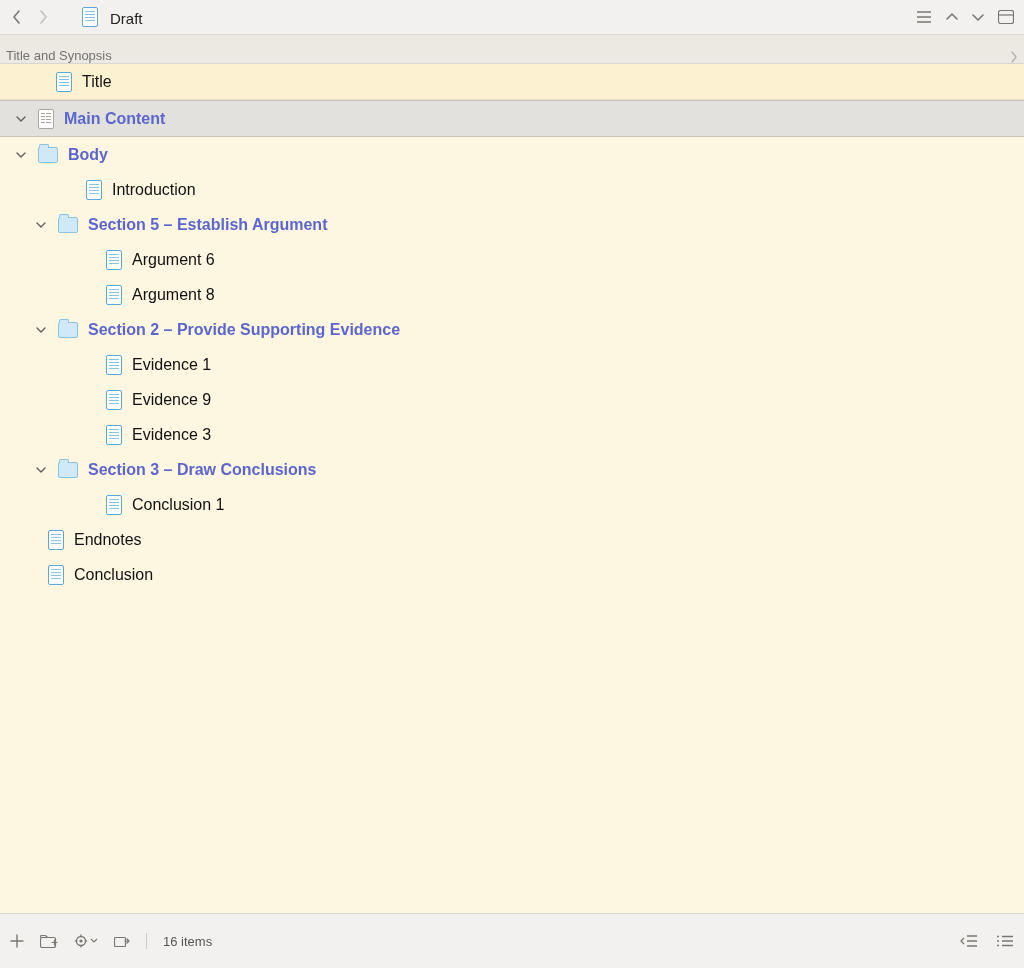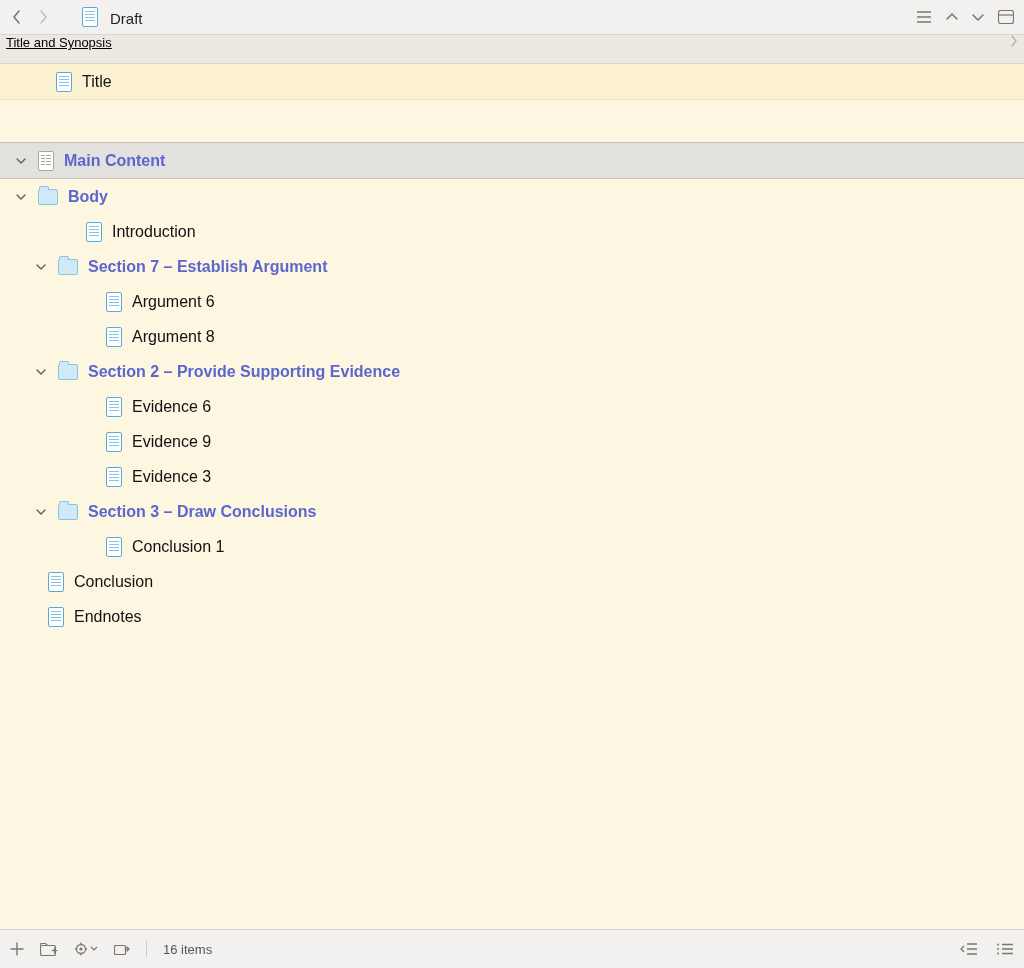--- a/index.html
+++ b/index.html
@@ -80,26 +80,25 @@
     gap: 14px;
     color: #7a7772;
   }
   .toolbar-right .tb-btn { display:flex; align-items:center; }
   
   .header-bar {
     height: 28px;
     background: #ece9e2;
     border-bottom: 1px solid #d9d6d2;
     display: flex;
-    align-items: flex-start;
+    align-items: flex-end;
     font-size: 13px;
-    color: #000000;
+    color: #737373;
     padding: 0 6px;
     position: relative;
-    text-decoration: underline;
   }
   .header-bar .spacer { flex: 1; }
   .header-bar .expand-chevron { color:#b5b2ad; }
   
   .outline {
     flex: 1;
     overflow: auto;
     background: #fdf6e0;
   }
   .row {
@@ -109,21 +108,20 @@
     gap: 10px;
     padding-left: 6px;
     font-size: 16px;
     white-space: nowrap;
   }
   .row.first { background: #fcf1d0; border-bottom:1px solid #e8e0c8; }
   .row.highlight {
     background: #e3e1de;
     border-top: 1px solid #c7c4c0;
     border-bottom: 1px solid #c7c4c0;
-    margin-top: 42px;
   }
   .row.folder-label .text { color: #5b66cf; font-weight: 600; }
   .disclosure {
     width: 12px;
     color: #5f5f5f;
     display: flex; align-items:center;
     flex-shrink:0;
   }
   .folder-icon {
     width: 18px; height: 14px;
@@ -141,21 +139,21 @@
   .text { color:#111; }
   .indent { display:inline-block; flex-shrink:0; }
   .disclosure svg, .toolbar svg, .footer svg, .header-bar svg, .toolbar-right svg { display:block; }
   
   .footer {
     height: 30px;
     border-top: 1px solid #d9d6d2;
     background: #f3f1ef;
     display: flex;
     align-items: center;
-    padding: 4px 10px;
+    padding: 12px 10px;
     gap: 16px;
     font-size: 13px;
     color: #555;
   }
   .footer .divider { width:1px; height:16px; background:#cfccc7; }
   .footer-right { margin-left:auto; display:flex; gap:18px; color:#7a7772; }
   .btn-icon { color:#7a7772; }
   .clickable { cursor: default; }
 </style>
 </head>
@@ -267,21 +265,21 @@
       <div class="row clickable folder-label">
         <span class="indent" style="width: 20px;"></span>
         <span class="disclosure">
           <svg width="10" height="10" viewBox="0 0 10 10">
             <path d="M1 3 L5 7 L9 3" stroke="currentColor" stroke-width="1.4" fill="none" stroke-linecap="round" stroke-linejoin="round"></path>
           </svg>
         </span>
         <span style="display: flex; align-items: center;">
           <span class="folder-icon"></span>
         </span>
-        <span class="text">Section 7 – Establish Argument</span>
+        <span class="text">Section 5 – Establish Argument</span>
       </div>
       <div class="row clickable">
         <span class="indent" style="width: 40px;"></span>
         <span class="disclosure" style="visibility: hidden;">
           <svg width="10" height="10" viewBox="0 0 10 10">
             <path d="M1 3 L5 7 L9 3" stroke="currentColor" stroke-width="1.4" fill="none" stroke-linecap="round" stroke-linejoin="round"></path>
           </svg>
         </span>
         <span class="indent" style="width: 18px;"></span>
         <span style="display: flex; align-items: center;">
@@ -318,21 +316,21 @@
         <span class="indent" style="width: 40px;"></span>
         <span class="disclosure" style="visibility: hidden;">
           <svg width="10" height="10" viewBox="0 0 10 10">
             <path d="M1 3 L5 7 L9 3" stroke="currentColor" stroke-width="1.4" fill="none" stroke-linecap="round" stroke-linejoin="round"></path>
           </svg>
         </span>
         <span class="indent" style="width: 18px;"></span>
         <span style="display: flex; align-items: center;">
           <span class="doc-icon"></span>
         </span>
-        <span class="text">Evidence 6</span>
+        <span class="text">Evidence 1</span>
       </div>
       <div class="row clickable">
         <span class="indent" style="width: 40px;"></span>
         <span class="disclosure" style="visibility: hidden;">
           <svg width="10" height="10" viewBox="0 0 10 10">
             <path d="M1 3 L5 7 L9 3" stroke="currentColor" stroke-width="1.4" fill="none" stroke-linecap="round" stroke-linejoin="round"></path>
           </svg>
         </span>
         <span class="indent" style="width: 18px;"></span>
         <span style="display: flex; align-items: center;">
@@ -382,34 +380,34 @@
         <span class="indent" style="width: 0px;"></span>
         <span class="disclosure" style="visibility: hidden;">
           <svg width="10" height="10" viewBox="0 0 10 10">
             <path d="M1 3 L5 7 L9 3" stroke="currentColor" stroke-width="1.4" fill="none" stroke-linecap="round" stroke-linejoin="round"></path>
           </svg>
         </span>
         <span class="indent" style="width: 0px;"></span>
         <span style="display: flex; align-items: center;">
           <span class="doc-icon"></span>
         </span>
+        <span class="text">Endnotes</span>
+      </div>
+      <div class="row clickable">
+        <span class="indent" style="width: 0px;"></span>
+        <span class="disclosure" style="visibility: hidden;">
+          <svg width="10" height="10" viewBox="0 0 10 10">
+            <path d="M1 3 L5 7 L9 3" stroke="currentColor" stroke-width="1.4" fill="none" stroke-linecap="round" stroke-linejoin="round"></path>
+          </svg>
+        </span>
+        <span class="indent" style="width: 0px;"></span>
+        <span style="display: flex; align-items: center;">
+          <span class="doc-icon"></span>
+        </span>
         <span class="text">Conclusion</span>
-      </div>
-      <div class="row clickable">
-        <span class="indent" style="width: 0px;"></span>
-        <span class="disclosure" style="visibility: hidden;">
-          <svg width="10" height="10" viewBox="0 0 10 10">
-            <path d="M1 3 L5 7 L9 3" stroke="currentColor" stroke-width="1.4" fill="none" stroke-linecap="round" stroke-linejoin="round"></path>
-          </svg>
-        </span>
-        <span class="indent" style="width: 0px;"></span>
-        <span style="display: flex; align-items: center;">
-          <span class="doc-icon"></span>
-        </span>
-        <span class="text">Endnotes</span>
       </div>
     </div>
 
   <div class="footer">
     <span class="btn-icon clickable">
       <svg width="14" height="14" viewBox="0 0 14 14">
           <path d="M7 1v12M1 7h12" stroke="currentColor" stroke-width="1.4" stroke-linecap="round"></path>
         </svg>
     </span>
     <span class="btn-icon clickable">

